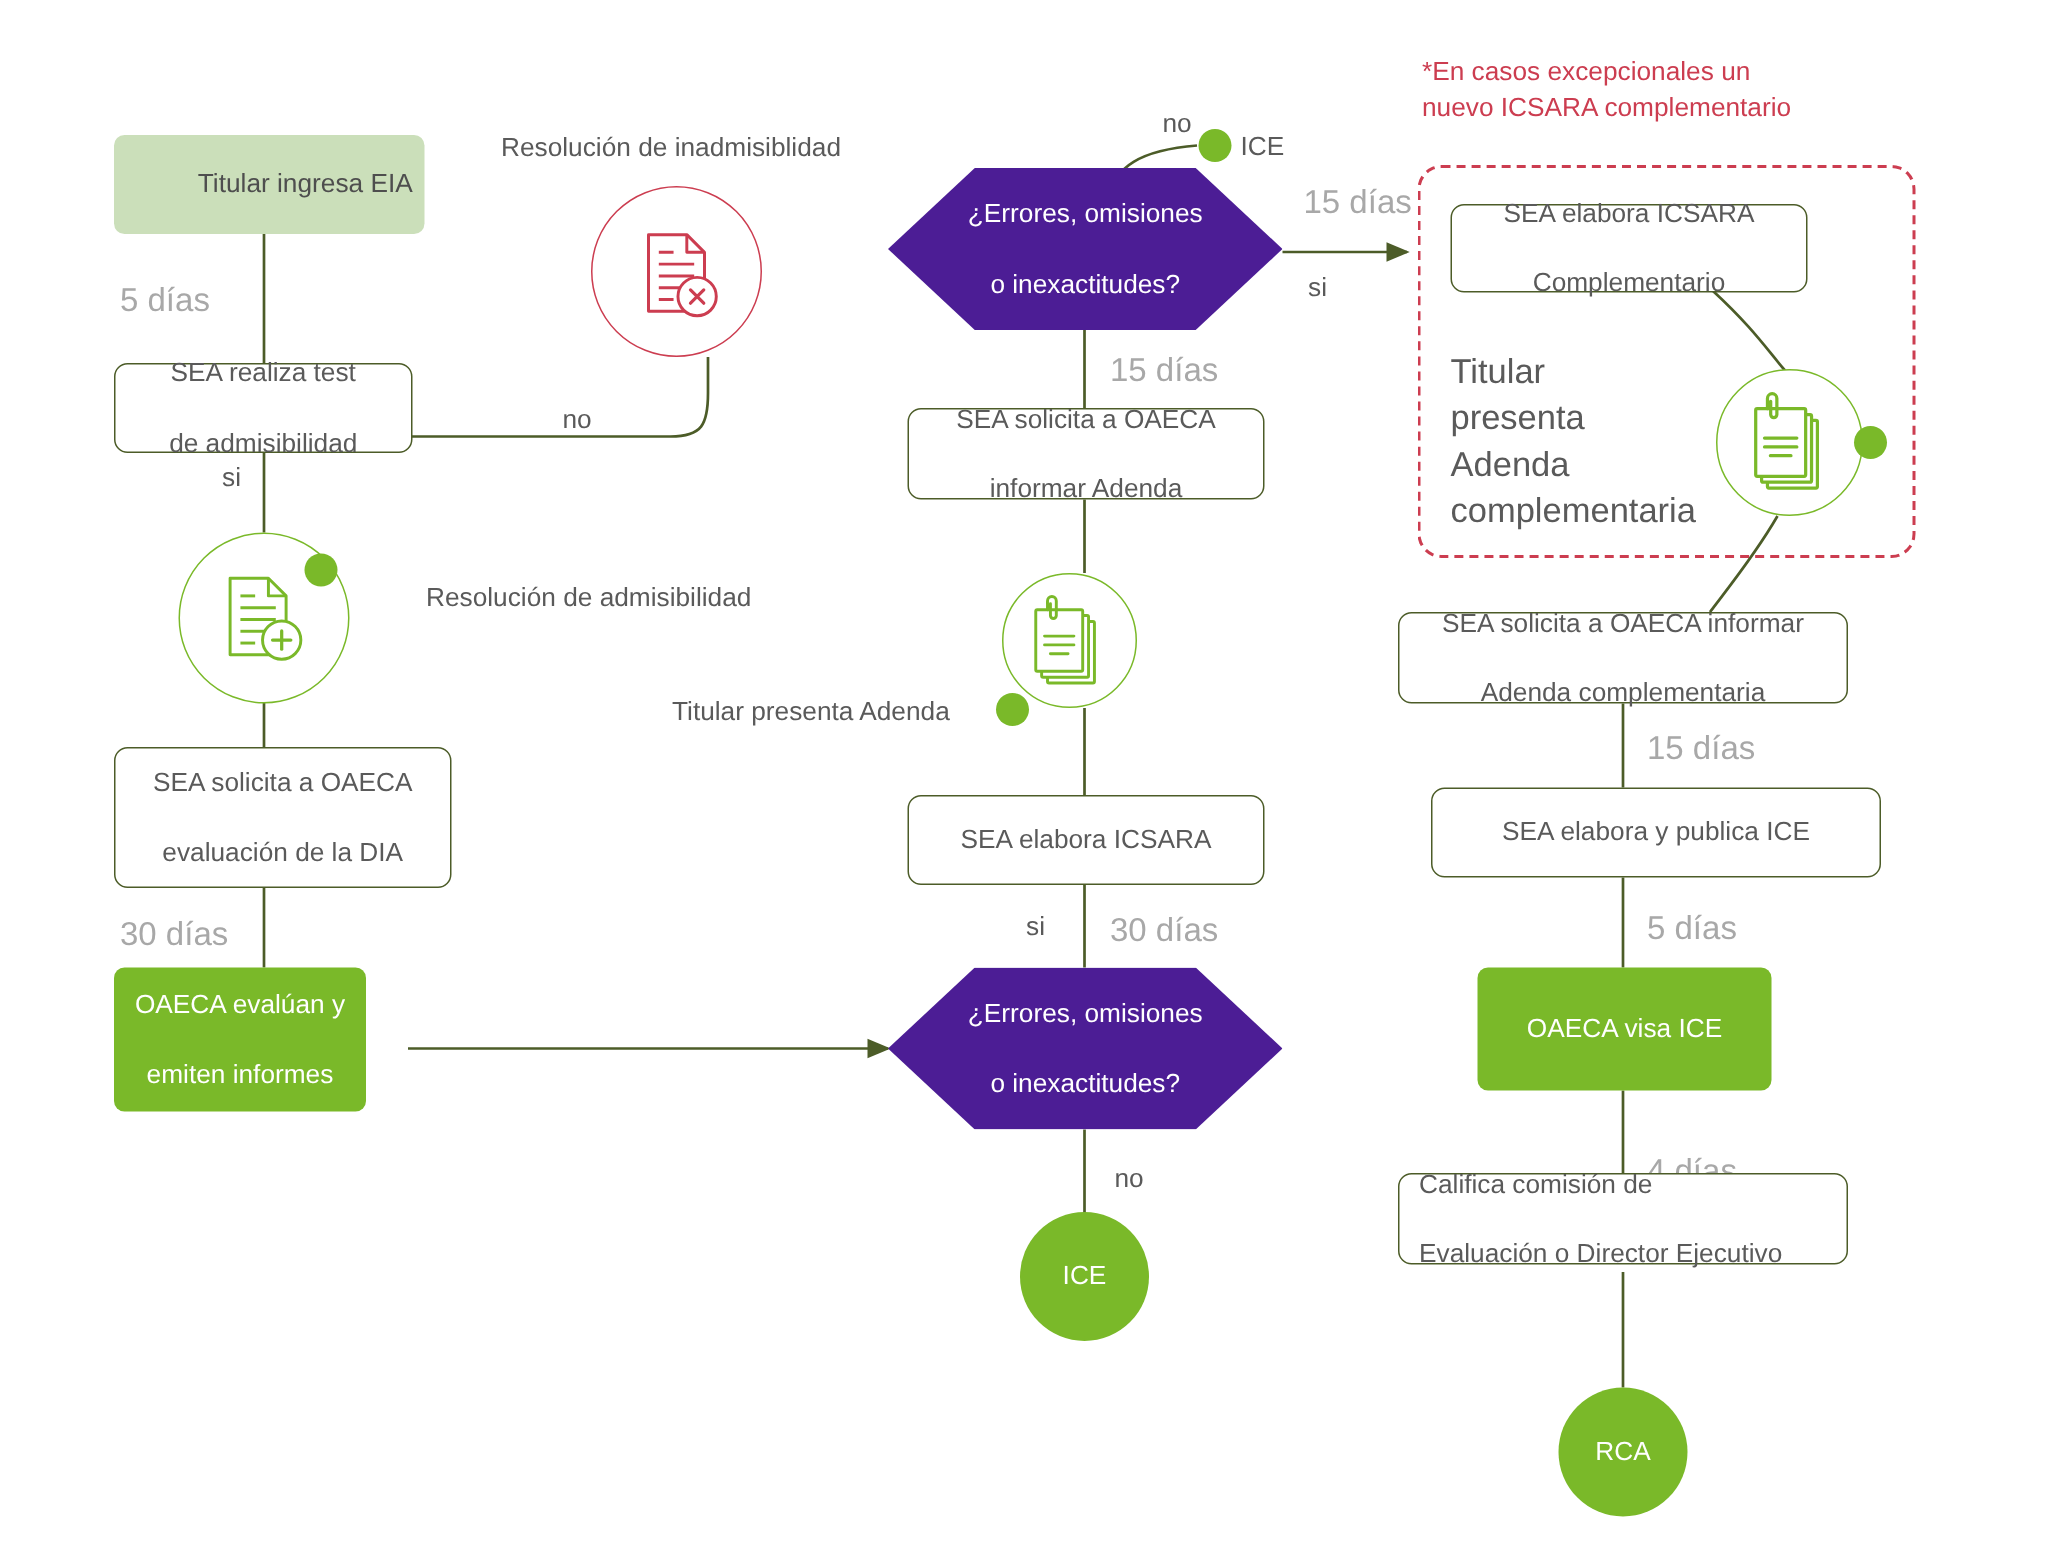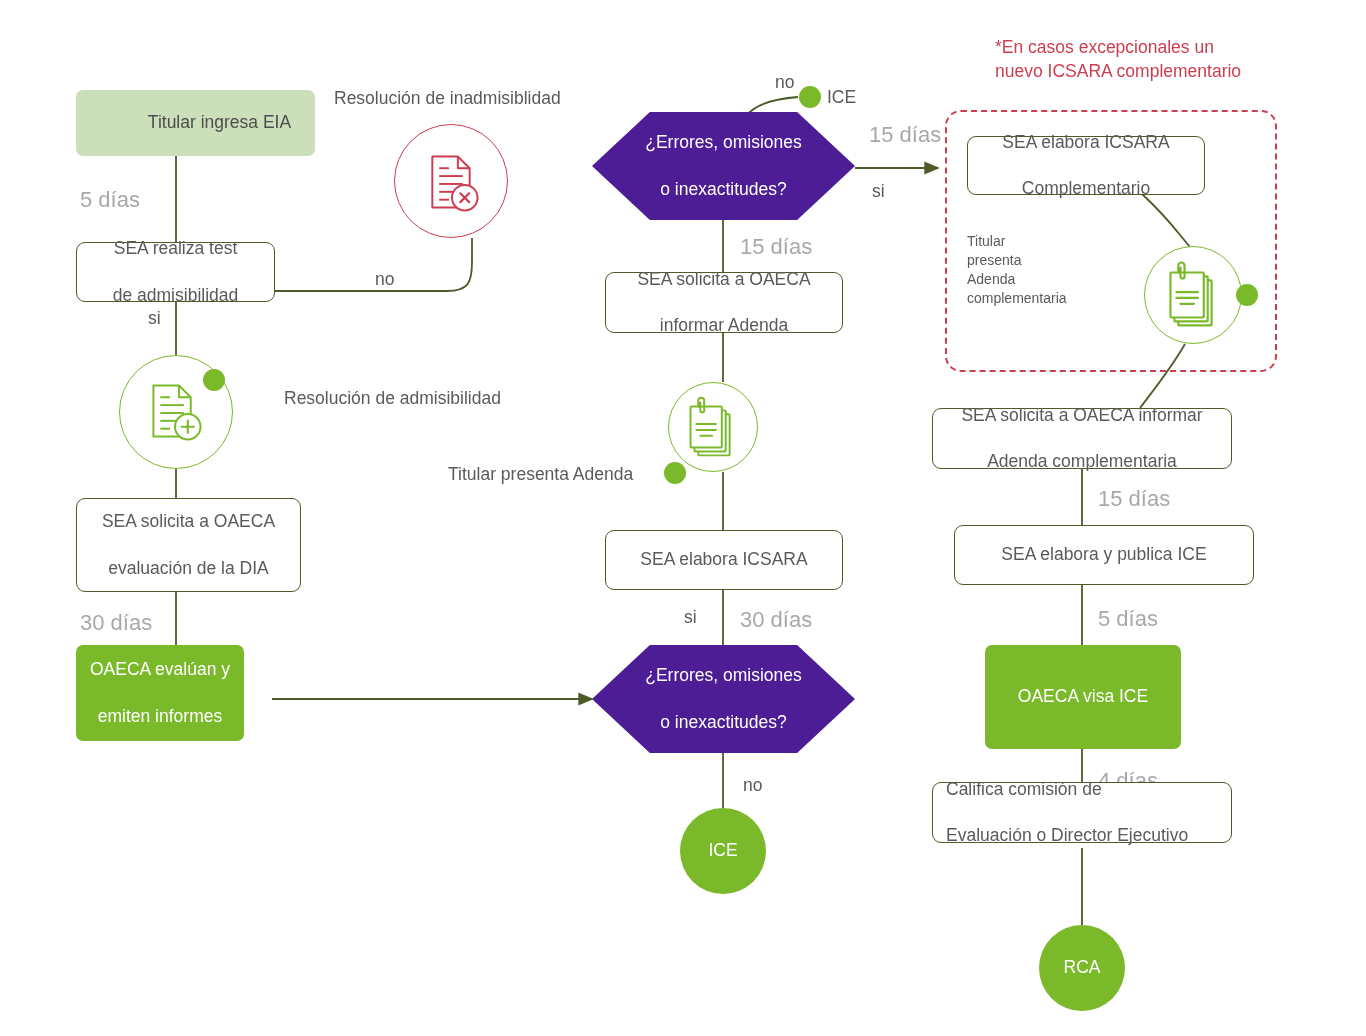--- a/index.html
+++ b/index.html
@@ -32,21 +32,21 @@
   
   .diamond{
     background:#4c1d95;color:#ffffff;font-size:17.5px;
     clip-path:polygon(22% 0%, 78% 0%, 100% 50%, 78% 100%, 22% 100%, 0% 50%);
   }
 
   
   .lbl{position:absolute;font-size:17.5px;color:#5a5a5a;white-space:nowrap;}
   .lbl-days{position:absolute;font-size:22px;color:#a8a8a8;white-space:nowrap;}
   .lbl-red{position:absolute;font-size:17.5px;color:#cc3d50;line-height:1.35;}
-  .lbl-multi{position:absolute;font-size:14px;color:#5a5a5a;line-height:1.35;}
+  .lbl-multi{position:absolute;font-size:23px;color:#5a5a5a;line-height:1.35;}
 
   
   .medallion{position:absolute;border-radius:50%;background:#ffffff;box-sizing:border-box;}
   .medallion.red{border:1.6px solid #cc3d50;}
   .medallion.green{border:1.6px solid #7ab929;}
   .medallion svg{position:absolute;left:0;top:0;width:100%;height:100%;}
   .dot{position:absolute;border-radius:50%;background:#7ab929;}
 
   
   .dashed-box{
@@ -102,26 +102,26 @@
       <path d="M1082,585 L1082,645"></path>
 
       <path d="M1082,727 L1082,787"></path>
 
       <path d="M1082,848 L1082,925"></path>
     </g>
   </svg>
 
   <div class="dashed-box" style="left:945px;top:110px;width:332px;height:262px;"></div>
 
-  <div class="lbl-red" style="left:995px;top:36px;width:330px;">
+  <div class="lbl-red" style="left:948px;top:36px;width:330px;">
     <span>*En casos excepcionales un</span><br>
     <span>nuevo ICSARA complementario</span>
   </div>
 
-  <div class="node box-lightgreen" style="left:76px;top:90px;width:239px;height:66px;padding-left:48px;">
+  <div class="node box-lightgreen" style="left:76px;top:90px;width:207px;height:66px;padding-left:48px;">
     <span>Titular ingresa EIA</span>
   </div>
 
   <div class="lbl-days" style="left:80px;top:187px;">5 días</div>
 
   <div class="node box-outline" style="left:76px;top:242px;width:199px;height:60px;">
     <span>
       <span>SEA realiza test</span><br>
       <span>de admisibilidad</span>
     </span>
@@ -287,21 +287,21 @@
   </div>
 
   <div class="lbl-days" style="left:1098px;top:486px;">15 días</div>
 
   <div class="node box-outline" style="left:932px;top:525px;width:300px;height:60px;margin-left:22px;">
     <span>SEA elabora y publica ICE</span>
   </div>
 
   <div class="lbl-days" style="left:1098px;top:606px;">5 días</div>
 
-  <div class="node box-green" style="left:985px;top:645px;width:196px;height:104px;">
+  <div class="node box-green" style="left:985px;top:645px;width:196px;height:82px;">
     <span>OAECA visa ICE</span>
   </div>
 
   <div class="lbl-days" style="left:1098px;top:768px;">4 días</div>
 
   <div class="node box-outline" style="left:932px;top:782px;width:300px;height:61px;text-align:left;justify-content:flex-start;padding-left:13px;">
     <span style="text-align:left;">
       <span>Califica comisión de</span><br>
       <span>Evaluación o Director Ejecutivo</span>
     </span>

